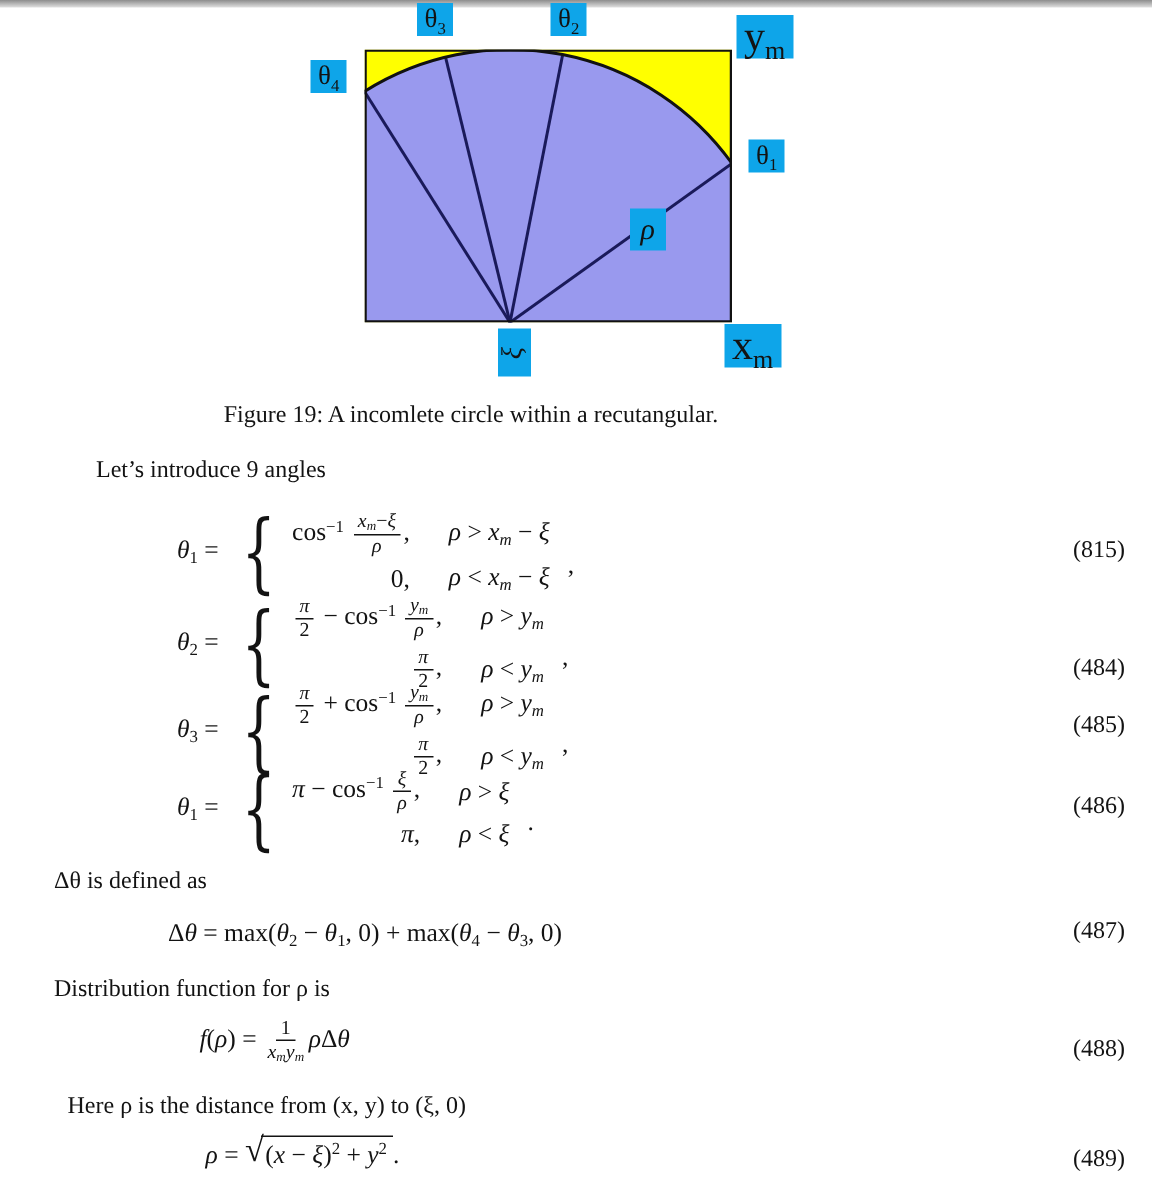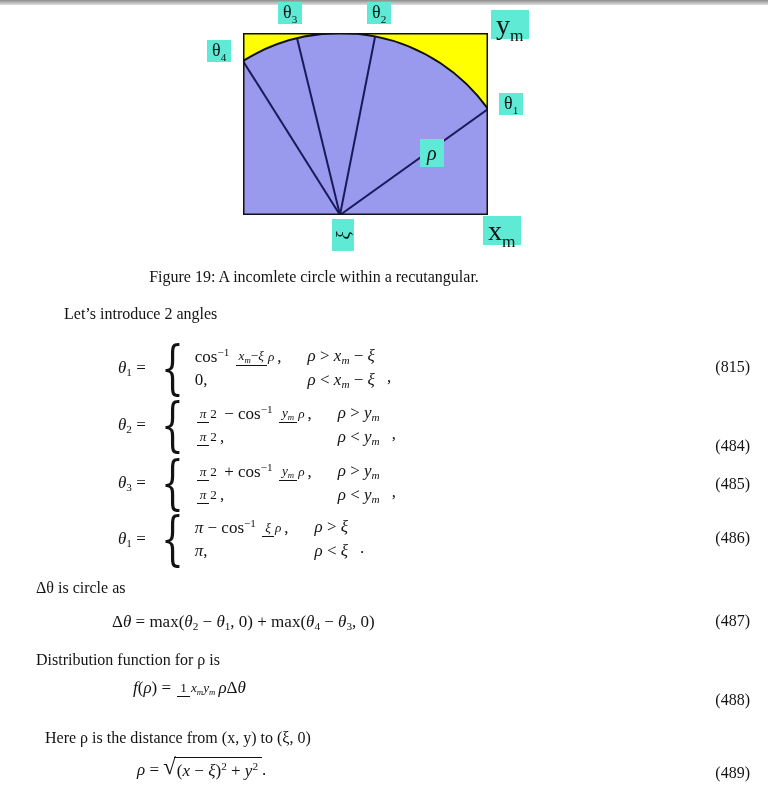--- a/index.html
+++ b/index.html
@@ -5,21 +5,21 @@
   html,body{margin:0;padding:0}
   body{
     width:768px;height:800px;position:relative;overflow:hidden;
     background:#ffffff;color:#131313;
     font-family:"Liberation Serif","DejaVu Serif",serif;
   }
   .topbar{position:absolute;left:0;top:0;width:768px;height:5px;
     background:linear-gradient(#8d8d8d,#e0e0e0)}
   
   .fig-svg{position:absolute;left:243px;top:33px}
-  .chip{position:absolute;background:#5eead4;padding:1px 5px;font-size:18px;
+  .chip{position:absolute;background:#0ea5e9;padding:1px 5px;font-size:18px;
     line-height:1.1;text-align:center;white-space:nowrap}
   .chip sub{font-size:62%;line-height:0}
   .chip.big{font-size:28px;padding:0 5px;line-height:1.05}
   .chip-t3{left:278px;top:2px}
   .chip-t2{left:367px;top:2px}
   .chip-ym{left:491px;top:10px}
   .chip-t4{left:207px;top:40px}
   .chip-t1{left:499px;top:93px}
   .chip-rho{left:420px;top:139px;font-size:20px;font-style:italic;padding:3px 7px}
   .chip-xi{left:332px;top:219px;width:22px;height:32px;display:flex;
@@ -44,33 +44,33 @@
   .eq489{left:137px;top:757px}
   .eqnum{position:absolute;right:18px;font-size:16px}
   .num483{top:358px}.num484{top:437px}.num485{top:475px}.num486{top:529px}
   .num487{top:612px}.num488{top:691px}.num489{top:764px}
   .math{white-space:pre}
   .mi{font-style:italic}
   .mr{font-style:normal}
   .msub{font-size:66%;vertical-align:-0.3em;font-style:normal}
   .msubi{font-size:66%;vertical-align:-0.3em;font-style:italic}
   .msup{font-size:66%;vertical-align:0.5em;font-style:normal}
-  .frac{display:inline-flex;flex-direction:row;align-items:center;
+  .frac{display:inline-flex;flex-direction:column;align-items:center;
     vertical-align:middle;margin:0 2px;font-size:78%;line-height:1.12}
   .frac .fnum{border-bottom:1px solid #131313;padding:0 3px}
   .frac .fden{padding:0 1px}
   .sqrt{display:inline-flex;align-items:flex-start}
   .rsign{font-size:1.35em;line-height:1;margin-right:-2px;transform:translateY(-1px)}
   .rbody{border-top:1.5px solid #131313;padding:2px 4px 0 3px}
   .brace{font-family:"DejaVu Serif",serif;font-size:58px;font-weight:300;line-height:1;
     display:inline-block;transform:scaleX(0.62);margin:0 0 0 4px;color:#131313}
   .lhs{margin-right:4px}
   .casegrid{display:inline-grid;grid-template-columns:auto auto;
     column-gap:26px;row-gap:3px;align-items:center;margin-left:4px}
-  .casegrid .expr{width:100%;text-align:left}
+  .casegrid .expr{width:100%;text-align:right}
   .casegrid .cond{text-align:right}
   .trail{align-self:center;padding-left:12px;transform:translateY(9px)}
 </style>
 </head>
 <body>
 
 <div class="topbar"></div>
 
 <svg class="fig-svg" width="245" height="182" viewBox="0 0 245 182">
   <rect x="0" y="0" width="245" height="182" fill="#ffff00"></rect>
@@ -91,21 +91,21 @@
 <div class="chip chip-t4"><span>θ</span><sub>4</sub></div>
 <div class="chip chip-t1"><span>θ</span><sub>1</sub></div>
 <div class="chip chip-rho"><span>ρ</span></div>
 <div class="chip chip-xi">
     <span class="rot">ξ</span>
   </div>
 <div class="chip big chip-xm"><span>x</span><sub>m</sub></div>
 
 <div class="caption">Figure 19:  A incomlete circle within a recutangular.</div>
 
-<div class="bodyline line-intro">Let’s introduce 2 angles</div>
+<div class="bodyline line-intro">Let’s introduce 9 angles</div>
 
 <div class="eqrow eq483">
   <span class="math lhs"><span class="mi">θ</span><span class="msub">1</span><span class="mr"> =</span></span>
   <span class="brace">{</span>
   <span class="casegrid">
     <span class="math expr"><span class="mr">cos</span><span class="msup">−1</span><span class="mr"> </span><span class="frac"><span class="fnum"><span class="mi">x</span><span class="msubi">m</span><span class="mr">−</span><span class="mi">ξ</span></span><span class="fden"><span class="mi">ρ</span></span></span><span class="mr">,</span></span>
     <span class="math cond"><span class="mi">ρ</span><span class="mr"> &gt; </span><span class="mi">x</span><span class="msubi">m</span><span class="mr"> − </span><span class="mi">ξ</span></span>
     <span class="math expr"><span class="mr">0,</span></span>
     <span class="math cond"><span class="mi">ρ</span><span class="mr"> &lt; </span><span class="mi">x</span><span class="msubi">m</span><span class="mr"> − </span><span class="mi">ξ</span></span>
   </span>
@@ -145,21 +145,21 @@
   <span class="casegrid">
     <span class="math expr"><span class="mi">π</span><span class="mr"> − cos</span><span class="msup">−1</span><span class="mr"> </span><span class="frac"><span class="fnum"><span class="mi">ξ</span></span><span class="fden"><span class="mi">ρ</span></span></span><span class="mr">,</span></span>
     <span class="math cond"><span class="mi">ρ</span><span class="mr"> &gt; </span><span class="mi">ξ</span></span>
     <span class="math expr"><span class="mi">π</span><span class="mr">,</span></span>
     <span class="math cond"><span class="mi">ρ</span><span class="mr"> &lt; </span><span class="mi">ξ</span></span>
   </span>
   <span class="trail">.</span>
 </div>
 <span class="eqnum num486">(486)</span>
 
-<div class="bodyline line-delta">Δθ is circle as</div>
+<div class="bodyline line-delta">Δθ is defined as</div>
 
 <div class="eqrow eq487">
   <span class="math"><span class="mr">Δ</span><span class="mi">θ</span><span class="mr"> = max(</span><span class="mi">θ</span><span class="msub">2</span><span class="mr"> − </span><span class="mi">θ</span><span class="msub">1</span><span class="mr">, 0) + max(</span><span class="mi">θ</span><span class="msub">4</span><span class="mr"> − </span><span class="mi">θ</span><span class="msub">3</span><span class="mr">, 0)</span></span>
 </div>
 <span class="eqnum num487">(487)</span>
 
 <div class="bodyline line-dist">Distribution function for ρ is</div>
 
 <div class="eqrow eq488">
   <span class="math"><span class="mi">f</span><span class="mr">(</span><span class="mi">ρ</span><span class="mr">) = </span><span class="frac"><span class="fnum"><span class="mr">1</span></span><span class="fden"><span class="mi">x</span><span class="msubi">m</span><span class="mi">y</span><span class="msubi">m</span></span></span><span class="mi">ρ</span><span class="mr">Δ</span><span class="mi">θ</span></span>

